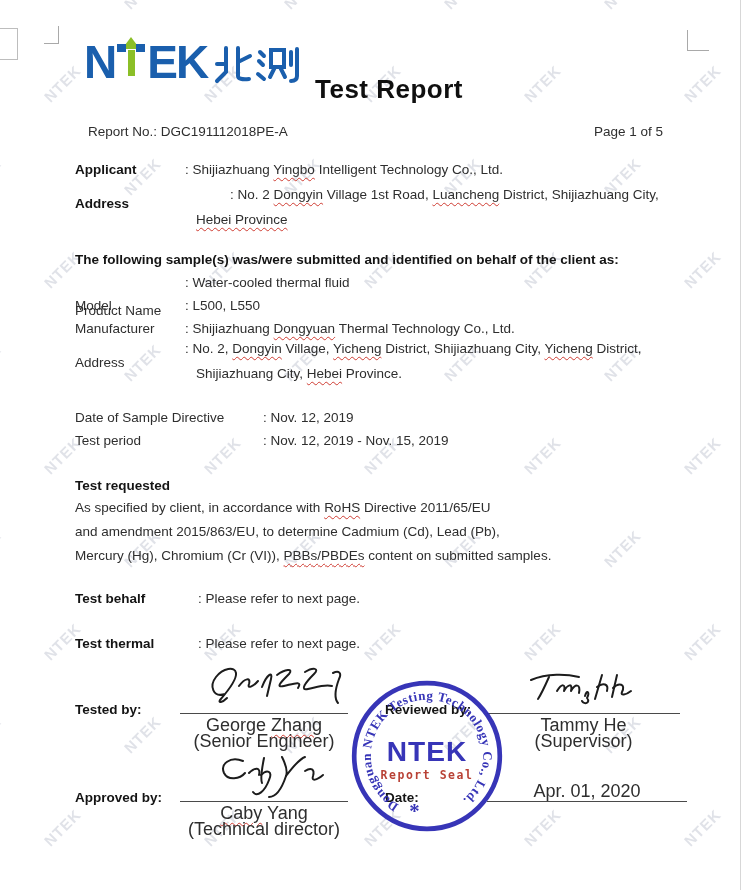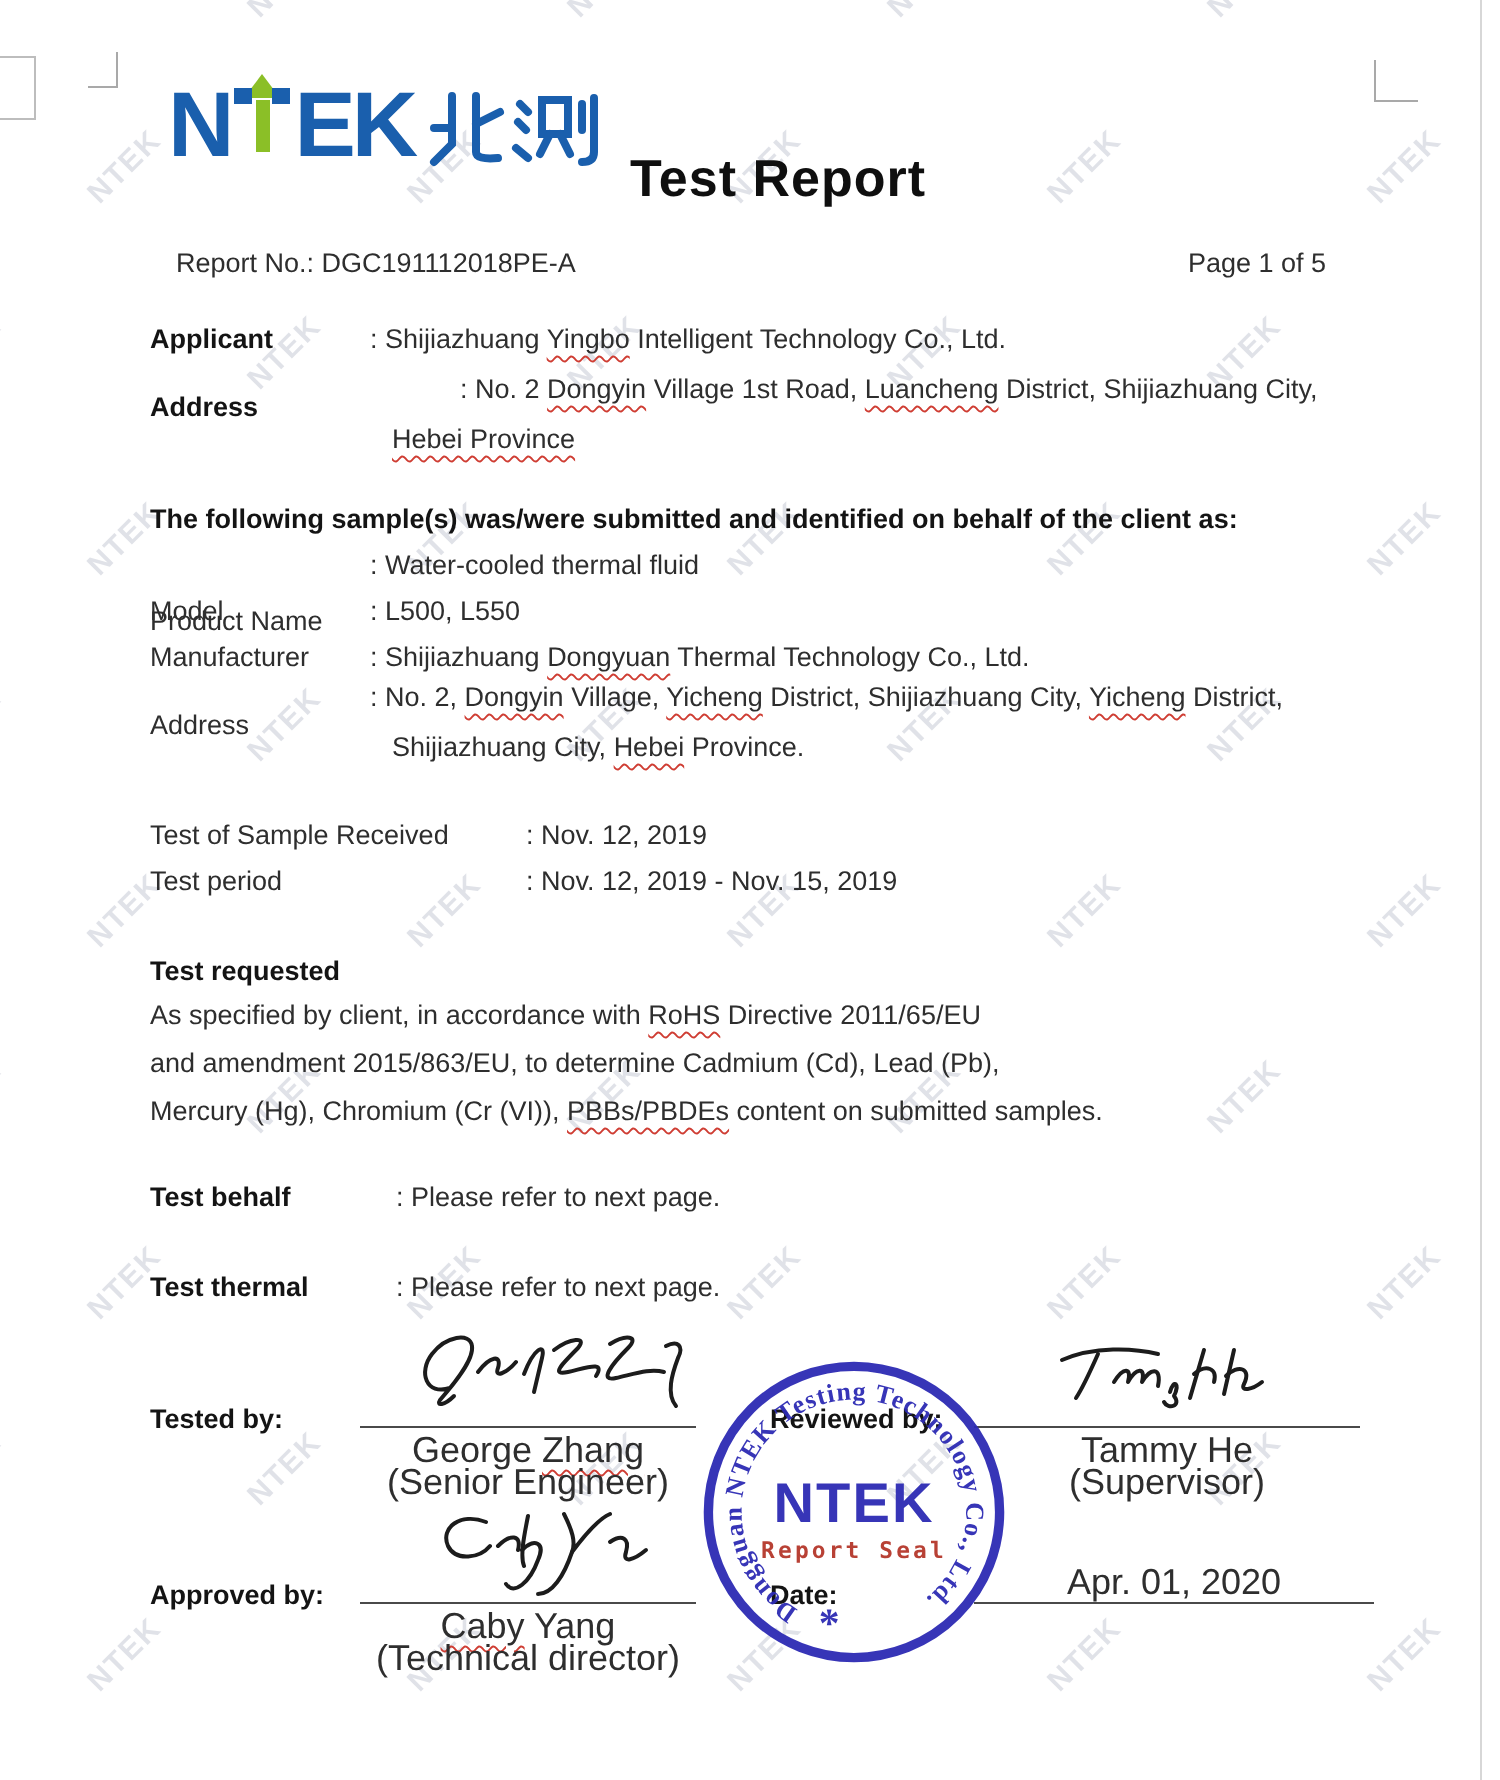--- a/index.html
+++ b/index.html
@@ -150,21 +150,21 @@
   <div class="t" style="left:75px;top:258px;margin-top:44px;">Product Name</div>
   <div class="t" style="left:185px;top:274px;">: Water-cooled thermal fluid</div>
   <div class="t" style="left:75px;top:297px;">Model</div>
   <div class="t" style="left:185px;top:297px;">: L500, L550</div>
   <div class="t" style="left:75px;top:320px;">Manufacturer</div>
   <div class="t" style="left:185px;top:320px;">: Shijiazhuang <span class="sq">Dongyuan</span> Thermal Technology Co., Ltd.</div>
   <div class="t" style="left:185px;top:340px;">: No. 2, <span class="sq">Dongyin</span> Village, <span class="sq">Yicheng</span> District, Shijiazhuang City, <span class="sq">Yicheng</span> District,</div>
   <div class="t" style="left:75px;top:354px;">Address</div>
   <div class="t" style="left:196px;top:365px;">Shijiazhuang City, <span class="sq">Hebei</span> Province.</div>
 
-  <div class="t" style="left:75px;top:409px;">Test of Sample Received</div>
+  <div class="t" style="left:75px;top:409px;">Date of Sample Directive</div>
   <div class="t" style="left:263px;top:409px;">: Nov. 12, 2019</div>
   <div class="t" style="left:75px;top:432px;">Test period</div>
   <div class="t" style="left:263px;top:432px;">: Nov. 12, 2019 - Nov. 15, 2019</div>
 
   <div class="t b" style="left:75px;top:477px;">Test requested</div>
   <div class="t" style="left:75px;top:499px;">As specified by client, in accordance with <span class="sq">RoHS</span> Directive 2011/65/EU</div>
   <div class="t" style="left:75px;top:523px;">and amendment 2015/863/EU, to determine Cadmium (Cd), Lead (Pb),</div>
   <div class="t" style="left:75px;top:547px;">Mercury (Hg), Chromium (Cr (VI)), <span class="sq">PBBs/PBDEs</span> content on submitted samples.</div>
 
   <div class="t b" style="left:75px;top:590px;">Test behalf</div>

